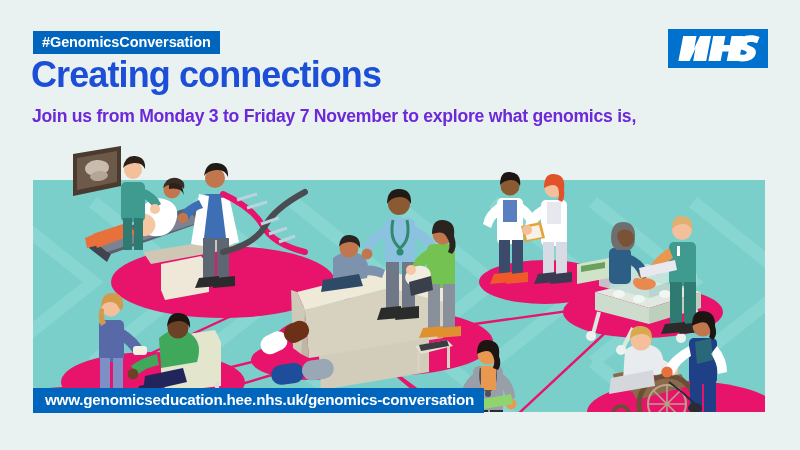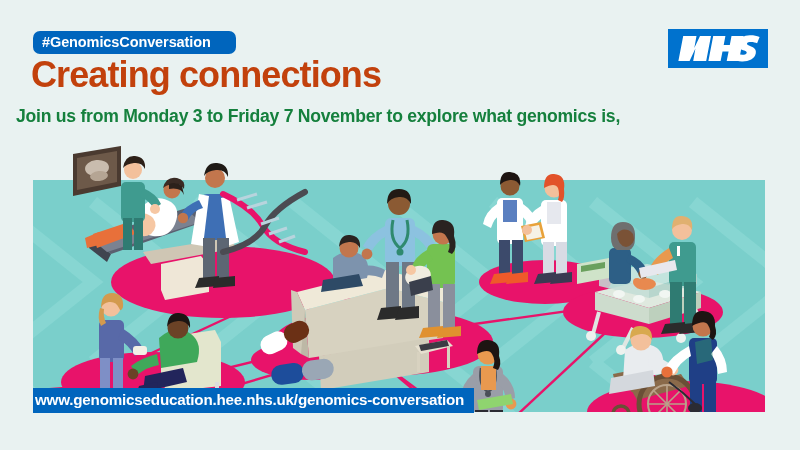--- a/index.html
+++ b/index.html
@@ -14,66 +14,65 @@
     position:absolute; left:0; top:0; width:800px; height:450px;
     background:#e9f2f1;
   }
 
   
   .hashtag-badge {
     position:absolute; left:33px; top:31px;
     background:#0065bd; color:#ffffff;
     font-size:14.5px; font-weight:bold;
     letter-spacing:-0.1px;
-    padding:3px 25px 4px 9px;
+    padding:3px 9px 4px 9px;
     line-height:1.12;
     white-space:nowrap;
-    border-radius:7px;
   }
   .nhs-logo {
     position:absolute; left:668px; top:29px;
     width:100px; height:39px;
     background:#0072ce;
     display:flex; align-items:center; justify-content:center;
   }
   .nhs-logo svg { display:block; }
 
   .headline {
     position:absolute; left:31px; top:56px;
-    color:#c2410c;
+    color:#1d4ed8;
     font-size:36px; font-weight:bold;
     letter-spacing:-0.9px;
     line-height:1.05;
     white-space:nowrap;
   }
   .subhead {
-    position:absolute; left:16px; top:104px;
+    position:absolute; left:32px; top:104px;
     width:730px;
-    color:#15803d;
+    color:#6d28d9;
     font-size:17.6px; font-weight:bold;
     letter-spacing:-0.25px;
     line-height:1.42;
   }
   .subhead .line { display:block; white-space:nowrap; }
 
   
   .illustration {
     position:absolute; left:33px; top:180px;
     width:732px; height:232px;
     background:#7acfcb;
     overflow:visible;
   }
   .illu-over { position:absolute; left:0; top:-38px; width:732px; height:270px; overflow:hidden; }
 
   .url-bar {
     position:absolute; left:0px; top:208px;
     background:#0065bd; color:#fff;
     font-size:15.2px; font-weight:bold;
     letter-spacing:-0.2px;
-    padding:3px 10px 4px 2px;
+    padding:3px 10px 4px 12px;
     line-height:1.2;
     white-space:nowrap;
     z-index:40;
   }
 </style>
 </head>
 <body>
 
 <div id="poster">
 

